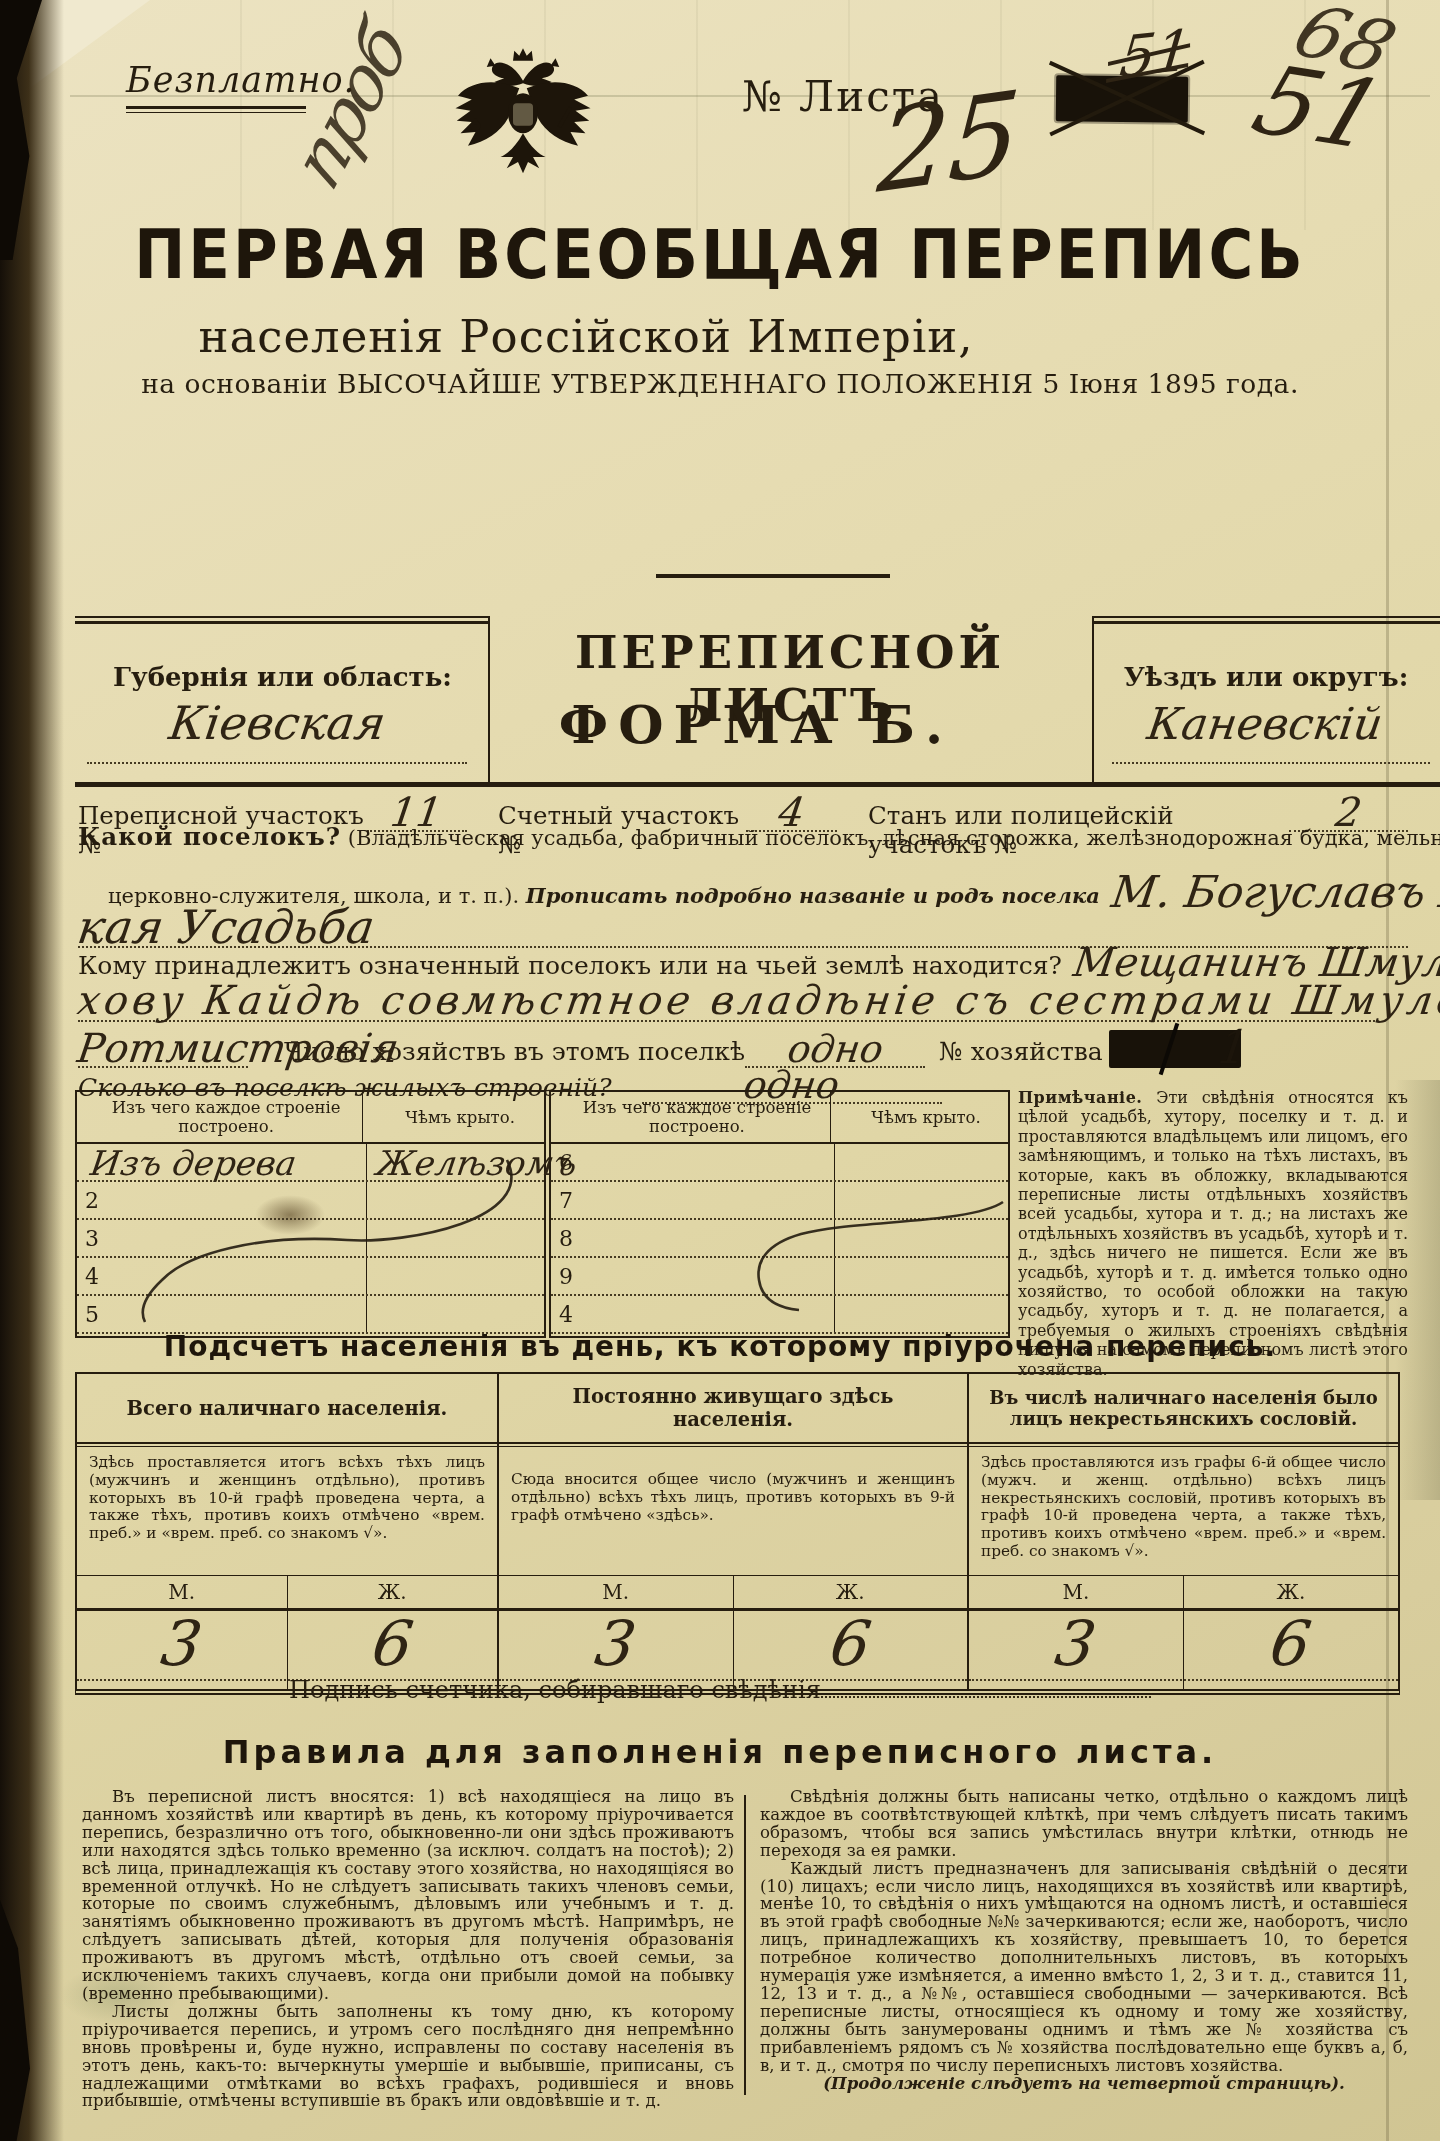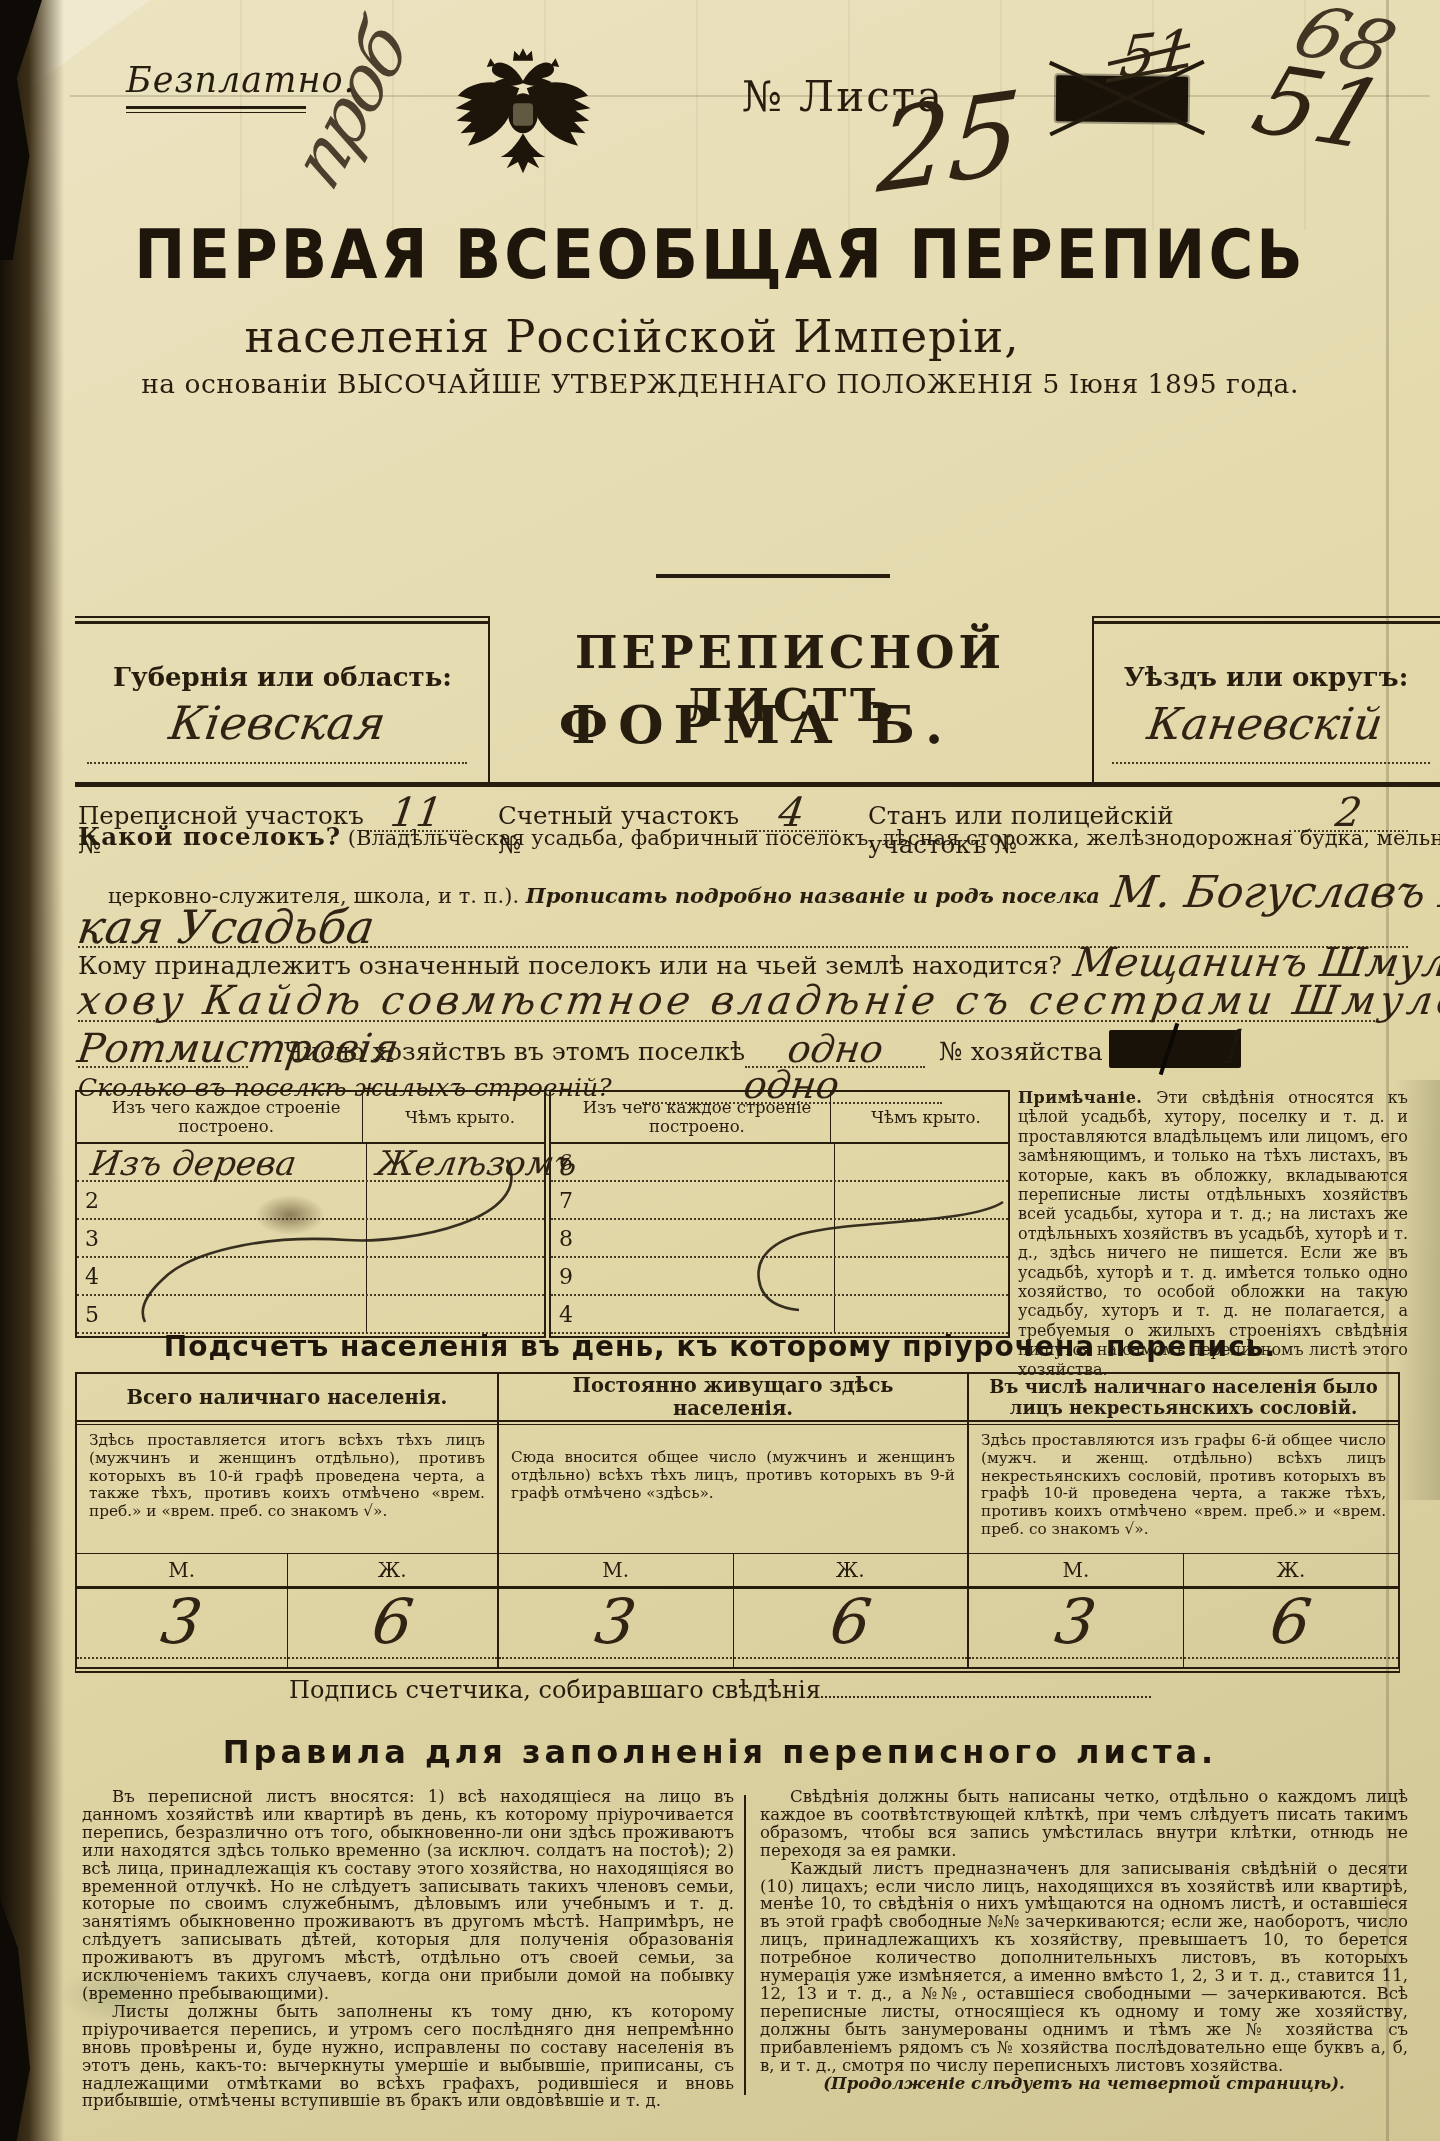--- a/index.html
+++ b/index.html
@@ -53,21 +53,21 @@
   .hw-51c{position:absolute;left:1120px;top:26px;font-size:56px;transform:rotate(-6deg) skewX(-12deg);}
   .hw-51c .s1,.hw-51c .s2{position:absolute;left:-12px;width:115%;height:3.5px;background:var(--hw);}
   .s1{top:26px;transform:rotate(-7deg);} .s2{top:44px;transform:rotate(-5deg);}
   .hw-68{position:absolute;left:1298px;top:2px;font-size:74px;transform:rotate(14deg) skewX(-10deg);opacity:.9;}
   .hw-25{position:absolute;left:878px;top:86px;font-size:112px;transform:rotate(-8deg) skewX(-12deg);}
   .hw-51b{position:absolute;left:1258px;top:60px;font-size:96px;transform:rotate(9deg) skewX(-10deg);}
 
   .title{position:absolute;left:0;top:218px;width:1440px;text-align:center;
     font-family:"DejaVu Sans",sans-serif;font-weight:bold;font-size:61px;letter-spacing:3px;
     transform:scaleY(1.12);color:#1e160b;}
-  .subtitle{position:absolute;left:0;top:310px;width:1172px;text-align:center;font-size:45px;letter-spacing:1px;padding-left:46px;}
+  .subtitle{position:absolute;left:0;top:310px;width:1172px;text-align:center;font-size:45px;letter-spacing:1px;}
   .basis{position:absolute;left:0;top:368px;width:1440px;text-align:center;font-size:26.5px;letter-spacing:.5px;}
   .rule-short{position:absolute;left:656px;top:574px;width:234px;height:4px;background:var(--ink);}
 
   
   .boxes{position:absolute;left:75px;top:616px;width:1365px;height:168px;}
   .bx-top-l{position:absolute;left:0;top:0;width:413px;border-top:2px solid var(--ink);}
   .bx-top-l:after,.bx-top-r:after{content:'';position:absolute;left:0;right:0;top:3px;height:3px;background:var(--ink);}
   .bx-top-r{position:absolute;left:1017px;top:0;right:0;border-top:2px solid var(--ink);}
   .bx-v1{position:absolute;left:413px;top:0;height:168px;width:2px;background:var(--ink);}
   .bx-v2{position:absolute;left:1017px;top:0;height:168px;width:2px;background:var(--ink);}
@@ -140,21 +140,21 @@
 
   
   .count-head{position:absolute;left:0;top:1330px;width:1440px;text-align:center;
     font-family:"DejaVu Sans",sans-serif;font-weight:bold;font-size:28px;letter-spacing:1px;color:#1e160b;}
   .ctable{position:absolute;left:75px;top:1372px;width:1325px;border:2.5px solid var(--ink);
     border-bottom:6px double var(--ink);display:flex;box-sizing:border-box;}
   .ccol{position:relative;}
   .ccol1{width:420px;border-right:2px solid var(--ink);}
   .ccol2{width:468px;border-right:2px solid var(--ink);}
   .ccol3{flex:1;}
-  .ctitle{height:46px;display:flex;align-items:center;justify-content:center;text-align:center;
+  .ctitle{height:68px;display:flex;align-items:center;justify-content:center;text-align:center;
     font-size:19.5px;font-weight:bold;padding:2px 14px;box-sizing:border-box;}
   .dbl{height:5px;border-top:2px solid var(--ink);border-bottom:1.5px solid var(--ink);box-sizing:border-box;}
   .cdesc{height:128px;padding:7px 12px;font-size:15.3px;line-height:17.8px;text-align:justify;box-sizing:border-box;}
   .cmj{height:32px;display:flex;border-top:1.5px solid var(--ink);}
   .cmj div{width:50%;display:flex;align-items:center;justify-content:center;font-size:20px;}
   .cmj div:first-child{border-right:1.5px solid var(--ink);}
   .cvals{height:78px;display:flex;border-top:3px solid var(--ink);position:relative;}
   .cvals div{width:50%;display:flex;align-items:flex-start;justify-content:center;}
   .cvals div:first-child{border-right:1.5px solid var(--ink);}
   .cvals .hw{font-size:62px;margin-top:2px;}

